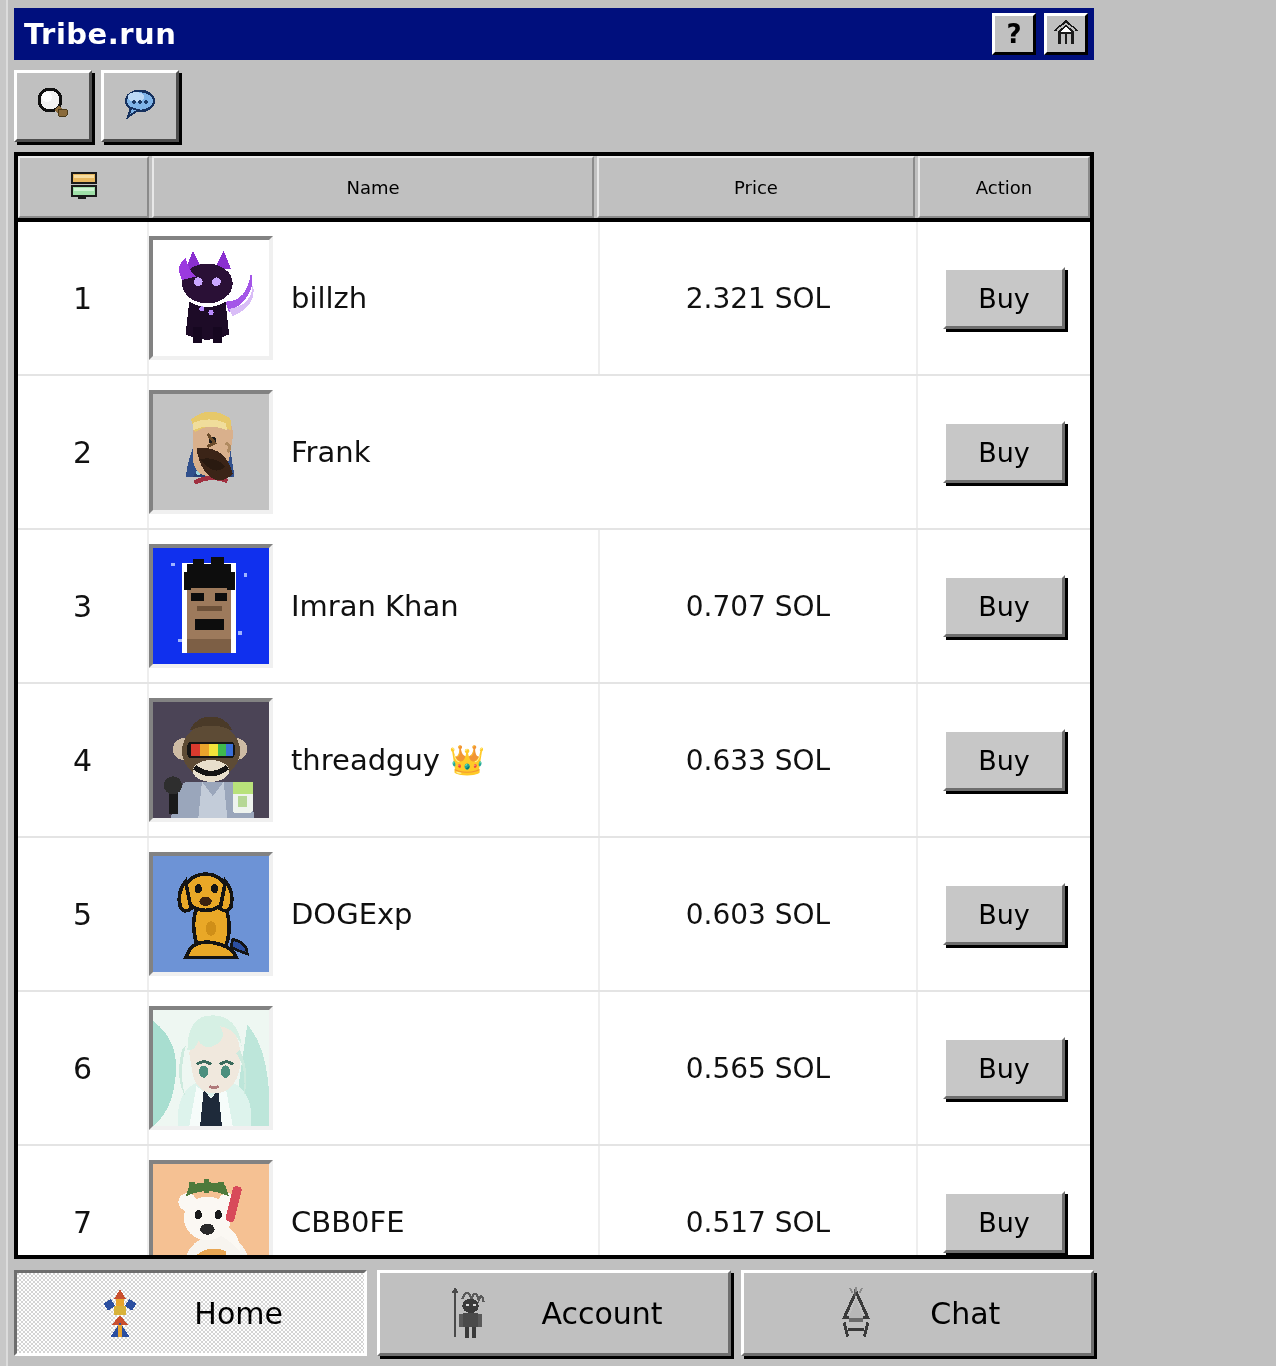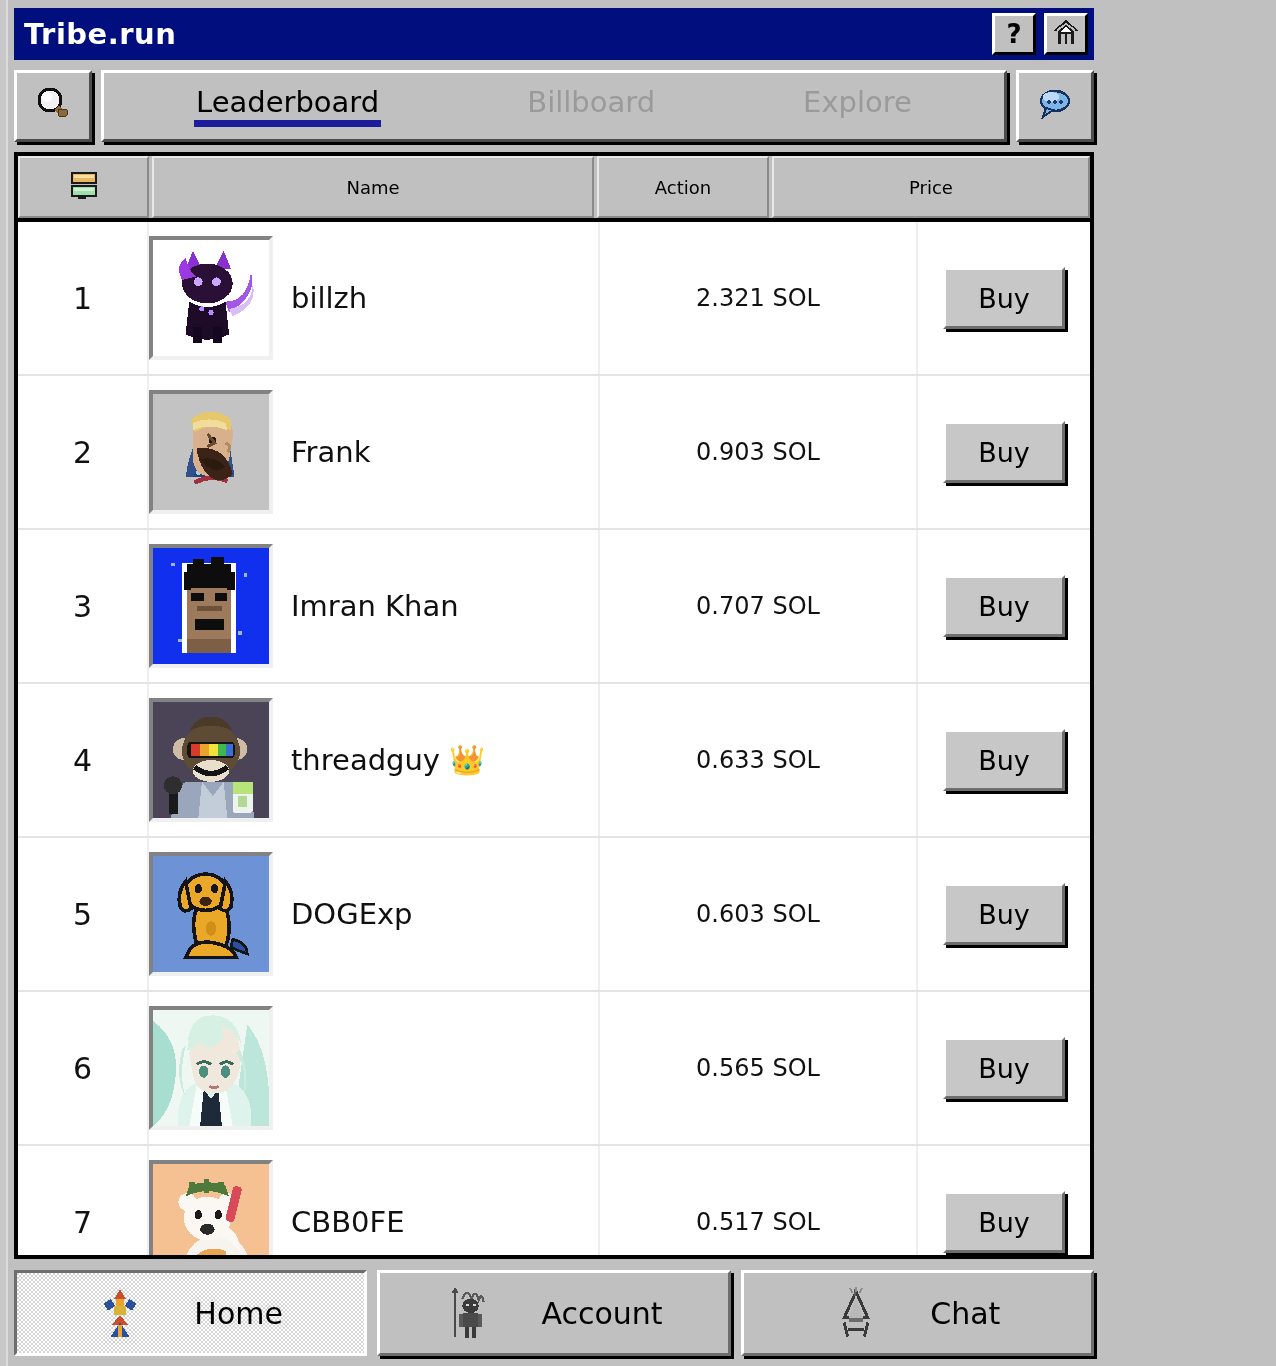--- a/index.html
+++ b/index.html
@@ -162,21 +162,21 @@
   .td {
     display: flex;
     align-items: center;
     border-right: 2px solid #eeeeee;
     padding: 0;
     overflow: hidden;
   }
   .td.col-action { border-right: none; }
   .td-rank { justify-content: center; font-size: 30px; color: #111; }
   .td-name { gap: 18px; }
-  .td-price { justify-content: center; font-size: 24px; color: #111; white-space: nowrap; }
+  .td-price { justify-content: center; font-size: 28px; color: #111; white-space: nowrap; }
   .td-action { justify-content: center; }
 
   .avatar {
     width: 124px; height: 124px;
     flex: 0 0 124px;
     border-top: 4px solid #828282;
     border-left: 4px solid #828282;
     border-right: 4px solid #f0f0f0;
     border-bottom: 4px solid #f0f0f0;
     overflow: hidden;
@@ -280,31 +280,20 @@
       <span>
         <svg width="40" height="40" viewBox="0 0 40 40" shape-rendering="crispEdges">
           <circle cx="17" cy="16" r="11" fill="#f2f2f2" stroke="#101010" stroke-width="3"></circle>
           <circle cx="14" cy="13" r="5" fill="#ffffff" opacity="0.9"></circle>
           <rect x="23" y="23" width="6" height="6" fill="#8a6a3a" transform="rotate(45 26 26)"></rect>
           <rect x="25" y="25" width="9" height="7" rx="1" fill="#8a6a3a" stroke="#4a3a1a" stroke-width="1"></rect>
         </svg>
       </span>
     </div>
 
-    <div class="tabstrip">
-      <div class="tab active">
-        <span>Leaderboard</span>
-      </div>
-      <div class="tab">
-        <span>Billboard</span>
-      </div>
-      <div class="tab">
-        <span>Explore</span>
-      </div>
-    </div>
 
     <div class="tool-sq">
       <span>
         <svg width="40" height="38" viewBox="0 0 40 38" shape-rendering="crispEdges">
           <ellipse cx="20" cy="16" rx="14" ry="10" fill="#7fb4e8" stroke="#16315e" stroke-width="2.5"></ellipse>
           <ellipse cx="16" cy="12" rx="8" ry="5" fill="#bcd9f5"></ellipse>
           <polygon points="11,23 8,32 18,25" fill="#7fb4e8" stroke="#16315e" stroke-width="2"></polygon>
           <circle cx="14" cy="17" r="1.9" fill="#1b3a66"></circle>
           <circle cx="20" cy="17" r="1.9" fill="#1b3a66"></circle>
           <circle cx="26" cy="17" r="1.9" fill="#1b3a66"></circle>
@@ -324,25 +313,25 @@
             <rect x="8" y="8" width="20" height="3" fill="#f7dda0"></rect>
             <rect x="6" y="19" width="24" height="10" fill="#9fe0a8" stroke="#1a1a1a" stroke-width="2"></rect>
             <rect x="8" y="21" width="20" height="3" fill="#cdf3d2"></rect>
             <rect x="12" y="29" width="8" height="3" fill="#1a1a1a"></rect>
           </svg>
         </span>
       </div>
       <div class="th col-name">
         <span>Name</span>
       </div>
+      <div class="th col-price">
+        <span>Price</span>
+      </div>
       <div class="th col-action">
         <span>Action</span>
-      </div>
-      <div class="th col-price">
-        <span>Price</span>
       </div>
     </div>
 
     <div class="tbody">
 
       <div class="trow">
         <div class="td col-rank td-rank">1</div>
         <div class="td col-name td-name">
           <div class="avatar">
             <svg viewBox="0 0 64 64" shape-rendering="crispEdges">
@@ -385,21 +374,20 @@
               <path d="M22 20 q9 -4 19 0 l-1 -4 q-9 -4 -18 0z" fill="#f0dd9b"></path>
               <path d="M24 30 q2 12 8 16 q6 4 12 -2 q-4 -16 -20 -14z" fill="#3b2417"></path>
               <path d="M26 36 q8 -2 14 4 q-6 6 -14 -4z" fill="#2a1a10"></path>
               <ellipse cx="33" cy="26" rx="2" ry="2.4" fill="#1a1a1a"></ellipse>
               <path d="M30 22 l4 5 l-4 2" stroke="#6b4b2a" stroke-width="1.6" fill="none"></path>
               <path d="M40 27 q4 2 1 5" stroke="#b08a60" stroke-width="1.6" fill="none"></path>
             </svg>
           </div>
           <span class="uname">Frank</span>
         </div>
-        <div class="td col-price td-price">0.903 SOL</div>
         <div class="td col-action td-action">
           <div class="buybtn">Buy</div>
         </div>
       </div>
 
       <div class="trow">
         <div class="td col-rank td-rank">3</div>
         <div class="td col-name td-name">
           <div class="avatar">
             <svg viewBox="0 0 64 64" shape-rendering="crispEdges">

